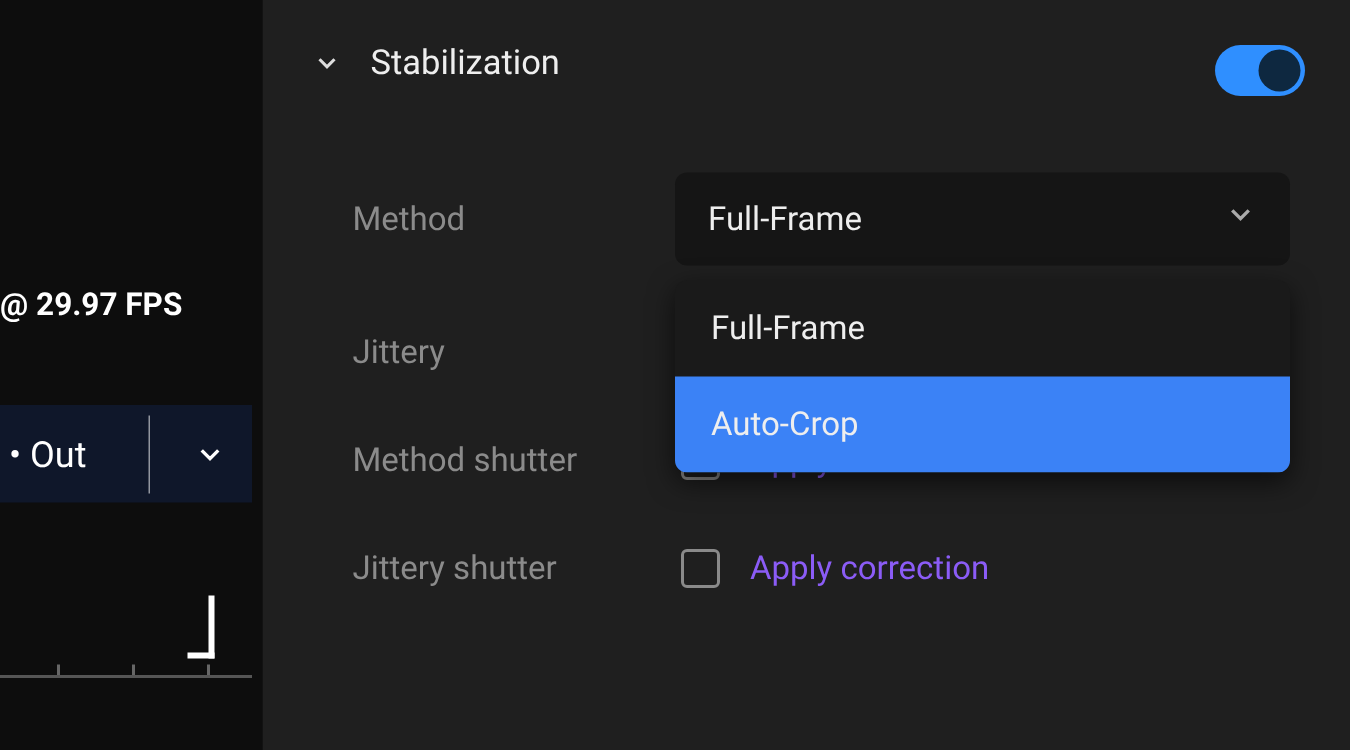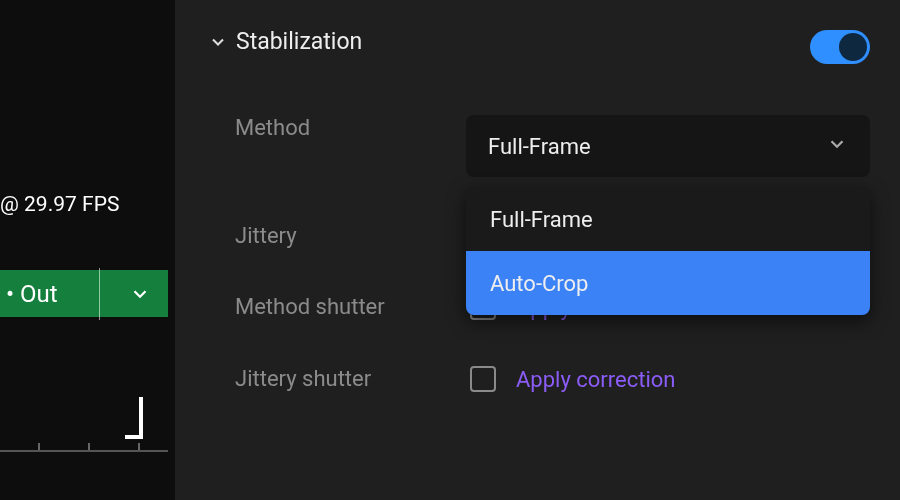--- a/index.html
+++ b/index.html
@@ -22,30 +22,30 @@
     width: 175px;
     background: #0d0d0d;
     position: relative;
     flex-shrink: 0;
   }
   .fps-readout {
     position: absolute;
     top: 192px;
     left: 0;
     font-size: 21px;
-    font-weight: 400;
+    font-weight: 700;
     color: #fff;
   }
   .out-bar {
     position: absolute;
     top: 270px;
     left: 0;
     width: 168px;
-    height: 47px;
-    background: #15803d;
+    height: 65px;
+    background: #0f172a;
     display: flex;
     align-items: center;
   }
   .out-label {
     flex: 1;
     font-size: 24px;
     color: #fff;
     padding-left: 6px;
   }
   .out-divider {
@@ -108,21 +108,21 @@
   
   .inspector {
     flex: 1;
     background: #1f1f1f;
     position: relative;
     padding: 28px 30px 0 30px;
   }
   .section-header {
     display: flex;
     align-items: center;
-    gap: 5px;
+    gap: 16px;
     margin-bottom: 60px;
   }
   .disclosure {
     width: 26px;
     height: 26px;
     display: flex;
     align-items: center;
     justify-content: center;
   }
   .disclosure svg { width: 20px; height: 20px; stroke: #ddd; }
@@ -147,22 +147,23 @@
     width: 28px;
     height: 28px;
     border-radius: 50%;
     background: #0e2840;
   }
 
   .form-rows { padding-left: 30px; }
 
   .row {
     display: flex;
+    align-items: center;
     margin-bottom: 48px;
-    gap: 26px;
+    gap: 10px;
   }
   .row-label {
     width: 205px;
     font-size: 22px;
     color: #8b8b8b;
     font-weight: 400;
   }
   .row-control {
     flex: 1;
     max-width: 410px;

